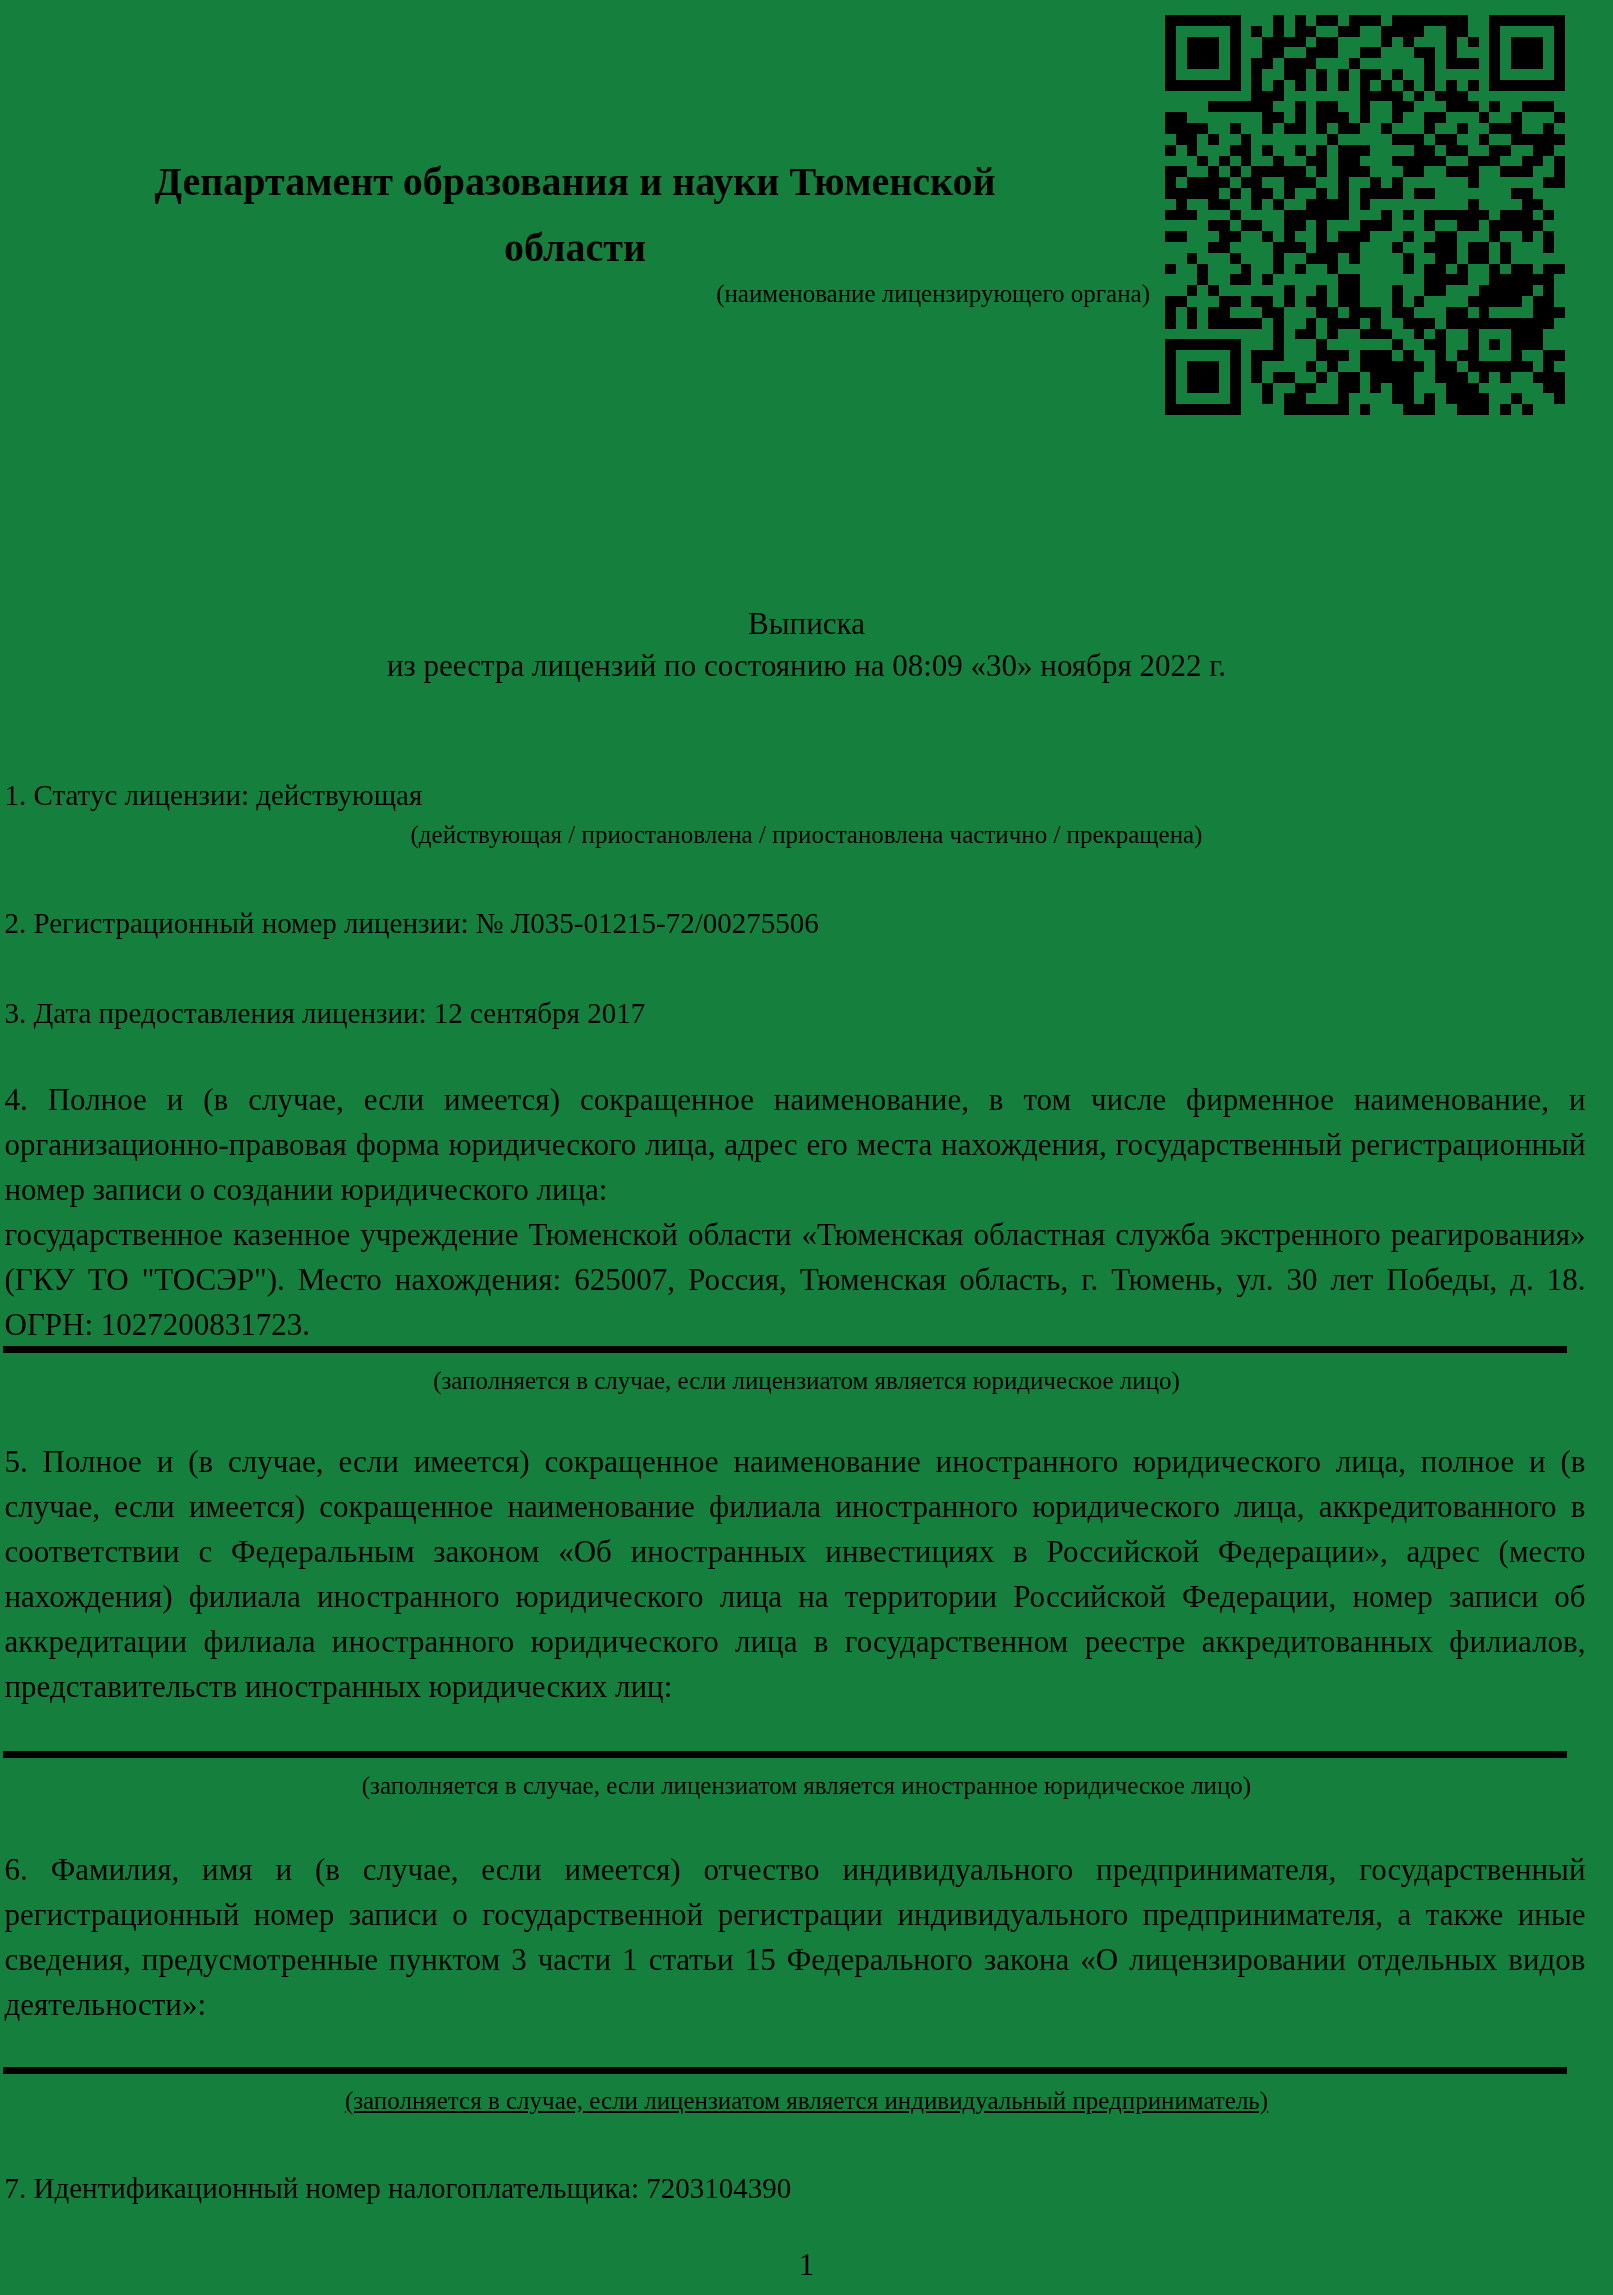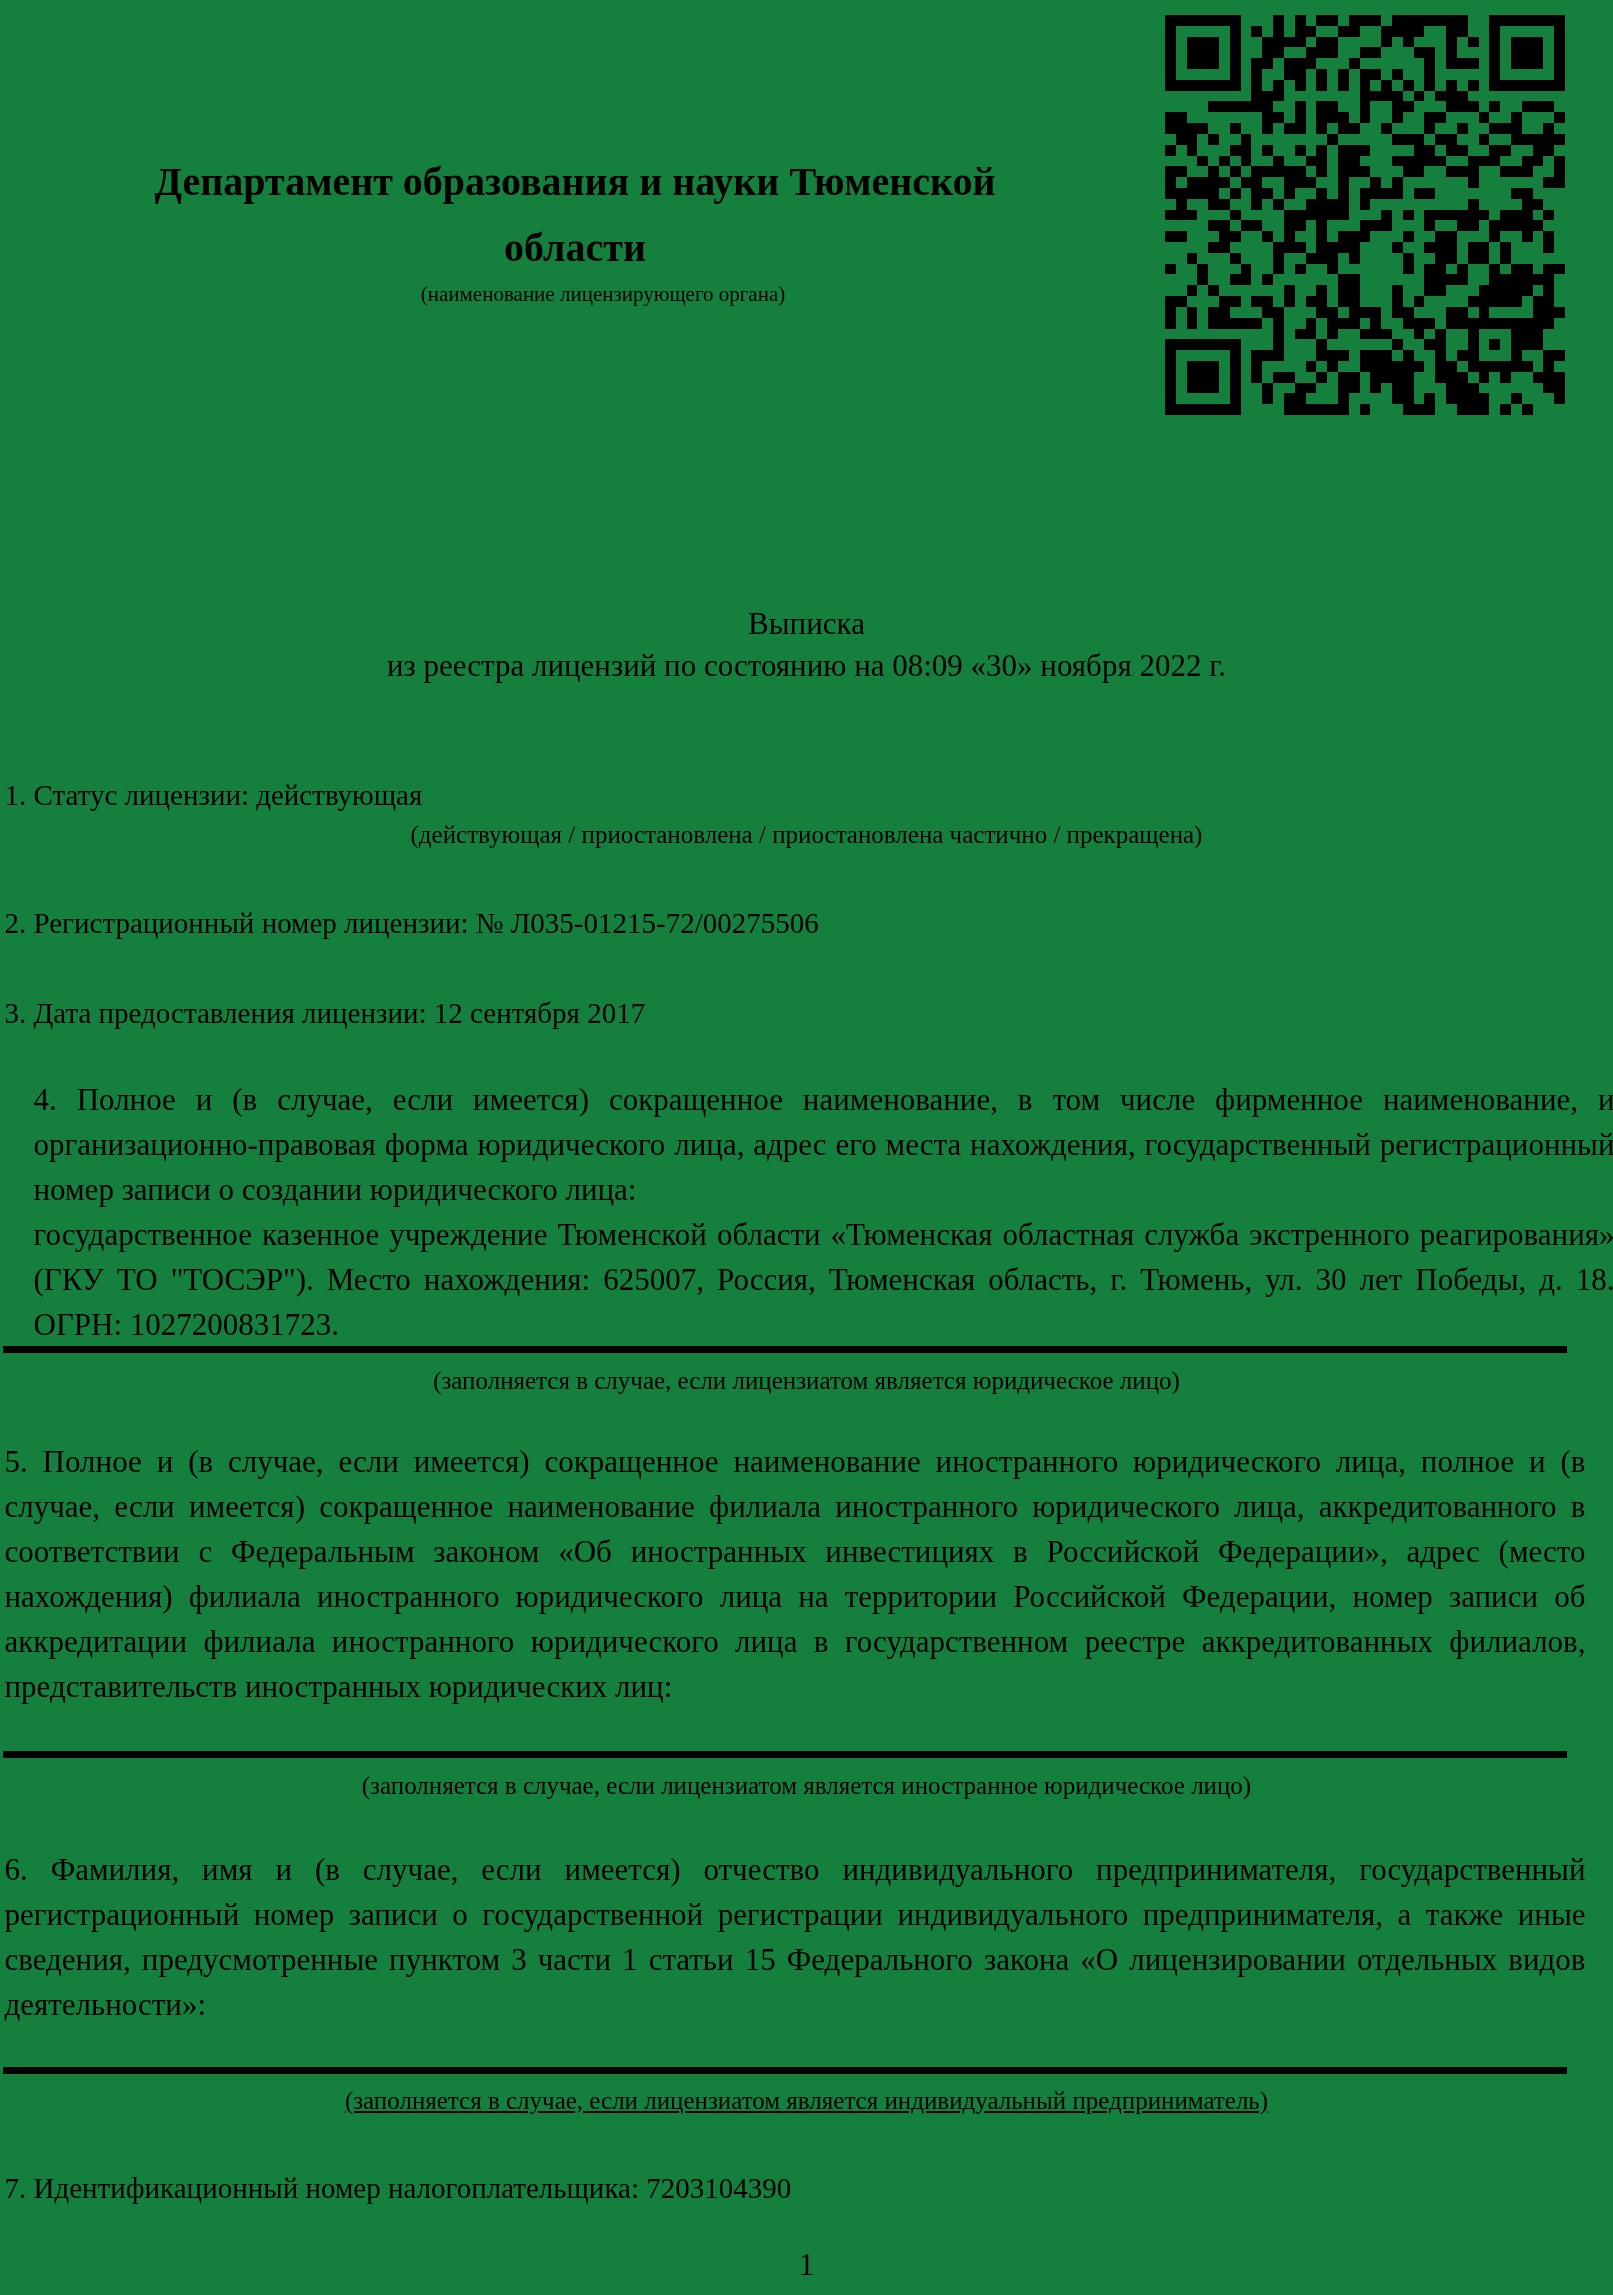--- a/index.html
+++ b/index.html
@@ -15,22 +15,22 @@
     background:#15803d; overflow:hidden;
   }
   .abs { position:absolute; }
 
   
   .authority-block { top:149px; left:0; width:1150px; text-align:center; }
   .authority-name {
     display:inline-block; max-width:968px;
     font-size:40px; line-height:66px; font-weight:bold;
   }
-  .authority-caption { top:277px; left:0; width:1150px; text-align:center;
-    font-size:21px; line-height:34px;margin-left:28px; }
+  .authority-caption { top:277px; left:0; width:1150px; text-align:right;
+    font-size:25px; line-height:34px; }
 
   .qr-box { top:15px; left:1165px; width:400px; height:400px; }
   .qr-box svg { width:400px; height:400px; shape-rendering:crispEdges; display:block; }
 
   
   .doc-title { top:603px; left:0; width:1613px; text-align:center;
     font-size:31px; line-height:42px; }
 
   
   .item-line { left:4.5px; width:1581px; font-size:29px; line-height:42px; }
@@ -40,21 +40,21 @@
 
   .caption { left:0; width:1613px; text-align:center;
     font-size:25px; line-height:34px; }
 
   .rule { left:3px; width:1564px; height:6.7px; background:#000000; }
 
   .t-item1   { top:774px; }
   .t-cap1    { top:818px; }
   .t-item2   { top:902px; }
   .t-item3   { top:992px; }
-  .t-item4   { top:1077px;margin-left:29px; }
+  .t-item4   { top:1077px; }
   .t-rule1   { top:1346px; }
   .t-cap4    { top:1364px; }
   .t-item5   { top:1439px; }
   .t-rule2   { top:1751px; }
   .t-cap5    { top:1769px; }
   .t-item6   { top:1847px; }
   .t-rule3   { top:2067px; }
   .t-cap6    { top:2084px;text-decoration:underline; }
   .t-item7   { top:2167px; }
 

